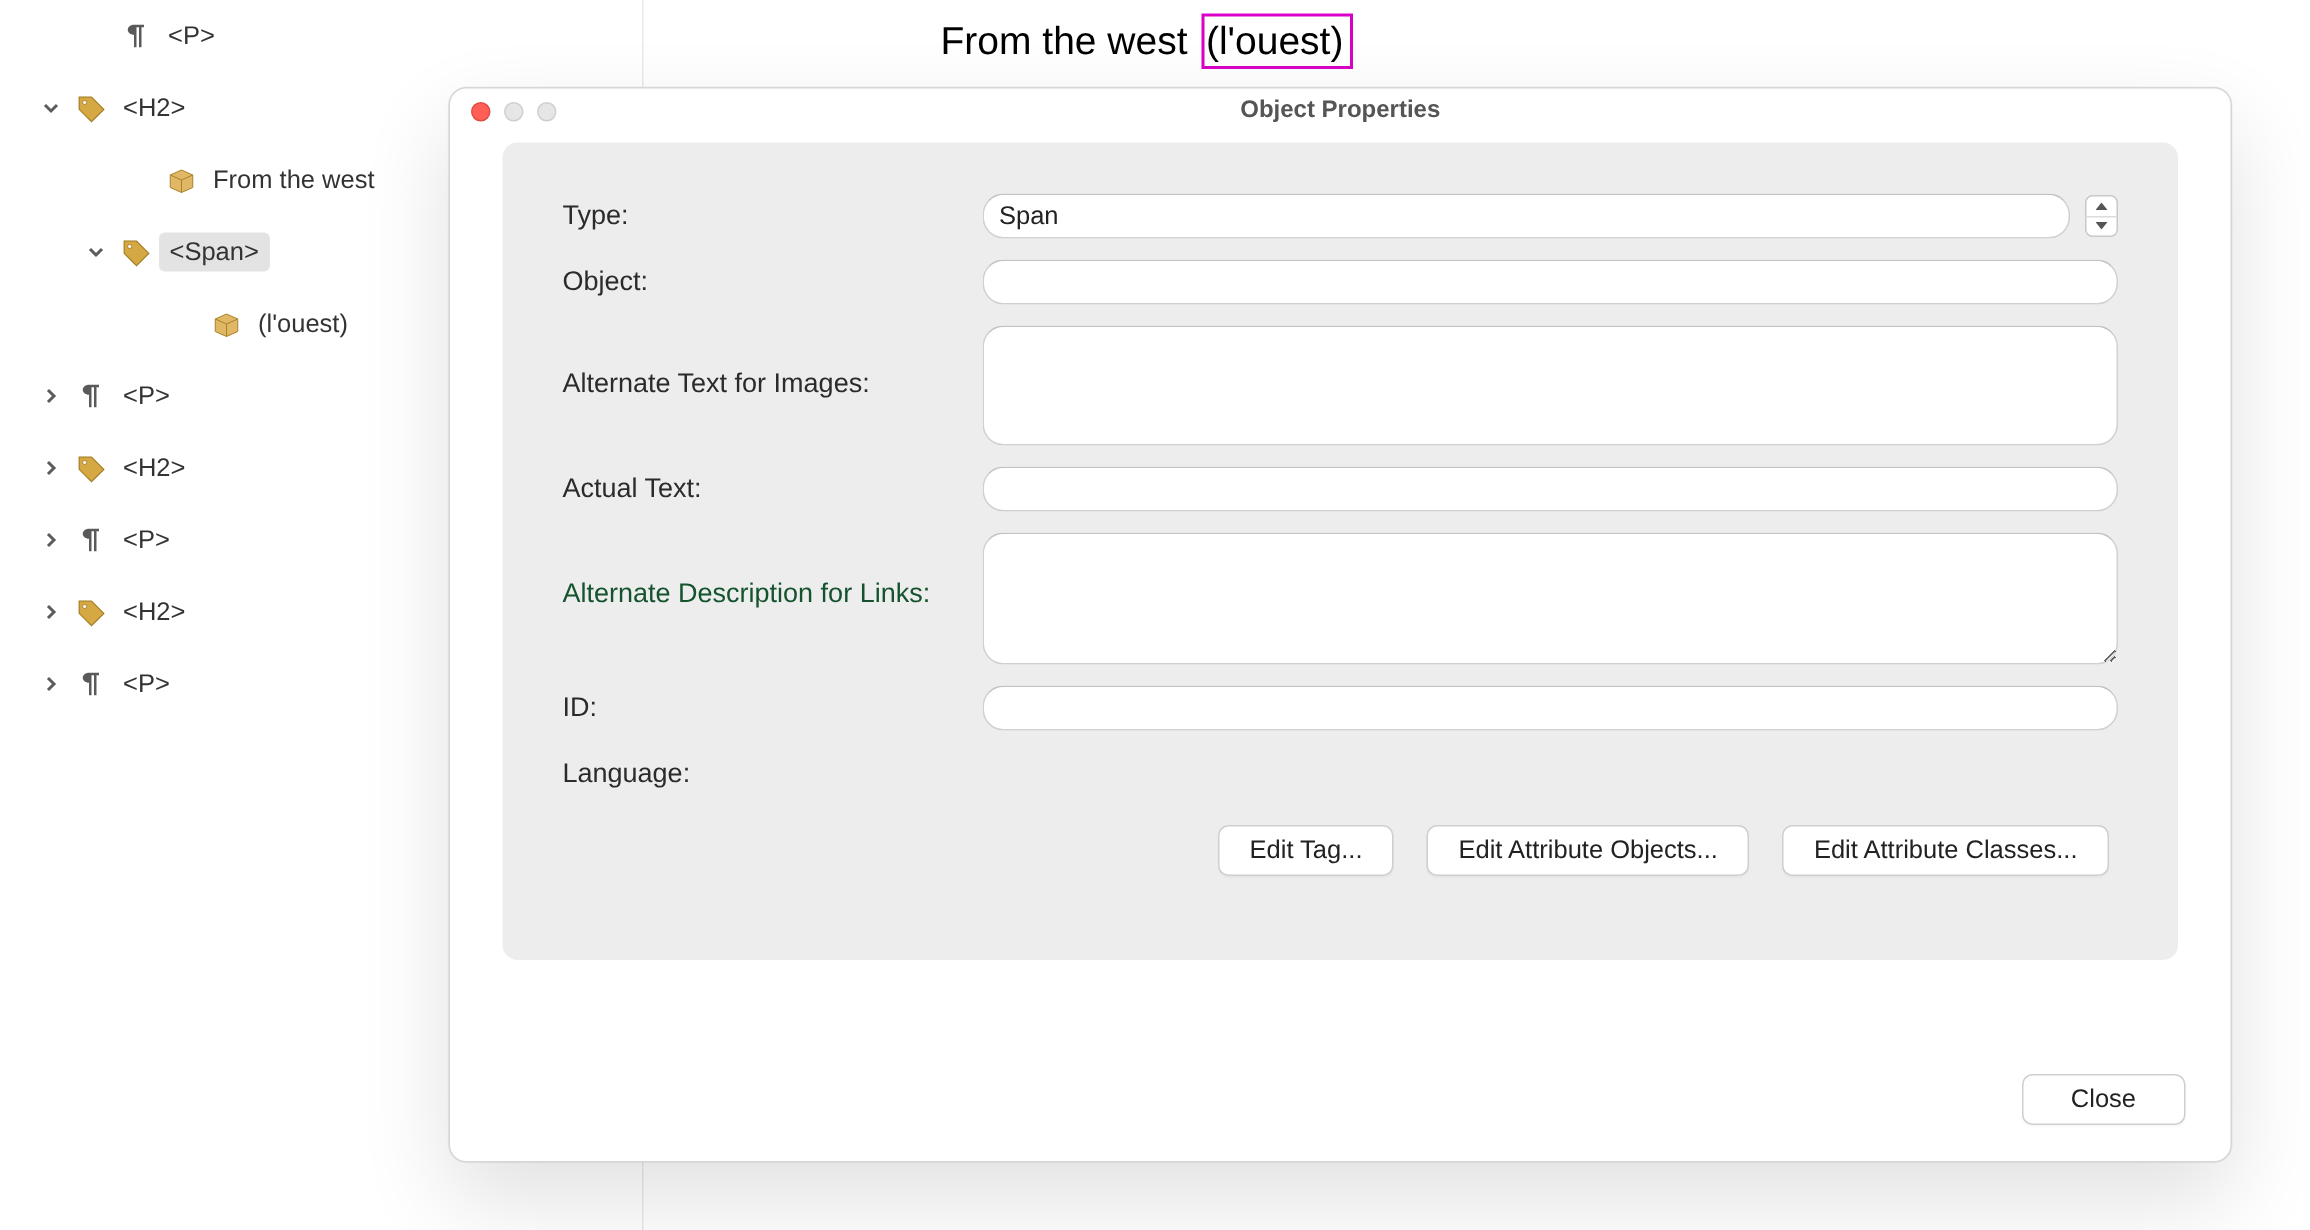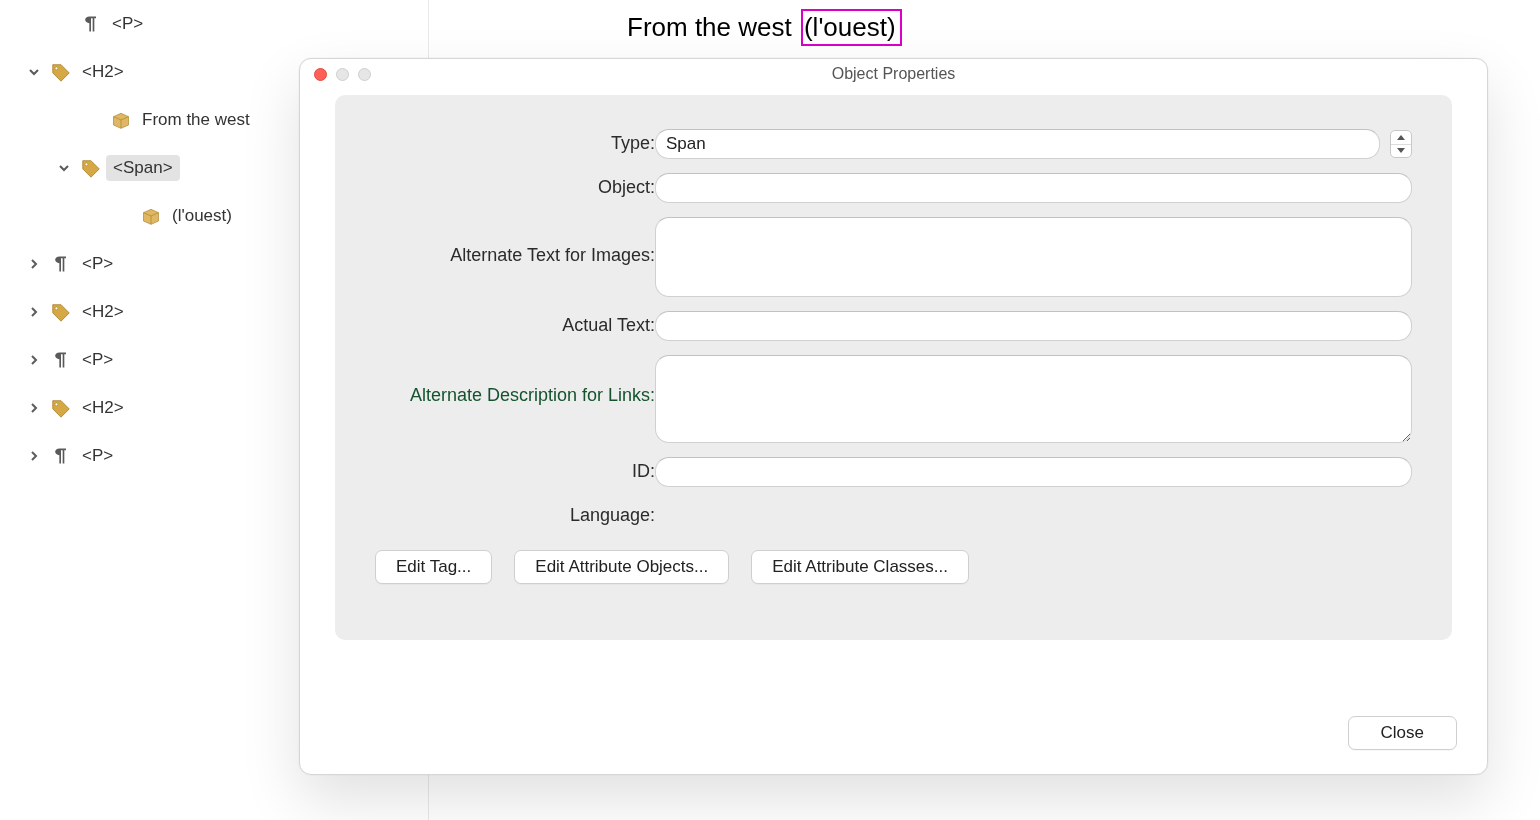--- a/index.html
+++ b/index.html
@@ -28,43 +28,43 @@
   .doc-heading { position:absolute; top:9px; left:198px; font-family:"Arial", sans-serif; font-size:26px; color:#000; }
   .doc-heading .box { border:2px solid #da00c8; padding:1px 4px 1px 1px; margin-left:2px; display:inline-block; }
 
   
   .dialog { position:absolute; top:58px; left:299px; width:1189px; height:717px; background:#fff; border:1px solid #d6d6d6; border-radius:12px; box-shadow:0 25px 60px rgba(0,0,0,.12),0 0 0 0.5px rgba(0,0,0,.04); display:flex; flex-direction:column; }
   .titlebar { height:30px; display:flex; align-items:center; justify-content:center; position:relative; }
   .traffic { position:absolute; left:14px; top:9px; display:flex; gap:9px; }
   .tl { width:13px; height:13px; border-radius:50%; }
   .tl.red { background:#ff5f57; border:0.5px solid #de4c42; }
   .tl.grey { background:#e6e6e6; border:0.5px solid #cfcfcf; }
-  .dialog-title { font-size:16px; color:#555; }
+  .dialog-title { font-size:16px; color:#555;font-weight:bold; }
 
   .seg-wrap { display:flex; justify-content:center; padding:32px 0 4px; }
   .seg { display:flex; background:#ececec; border-radius:8px; padding:3px; }
   .seg .seg-btn { font-size:17px; color:#222; padding:5px 18px; border-radius:7px; background:transparent; border:none; }
   .seg .seg-btn.active { background:#fff; box-shadow:0 0 0 3.5px #4a94ea, 0 1px 1px rgba(0,0,0,.1); }
 
   .form-panel { margin:6px 35px 0 35px; background:#ededed; border-radius:10px; padding:34px 40px 40px 40px; flex:none; height:545px; }
 
   .form-row { display:flex; align-items:flex-start; margin-bottom:14px; }
   .form-row.tall .fld-txt { height:80px; resize:none; }
   .form-row.tall2 .fld-txt { height:88px; }
-  .form-label { width:280px; text-align:right; font-size:18px; color:#2b2b2b; padding-top:4px; }
+  .form-label { width:280px; text-align:left; font-size:18px; color:#2b2b2b; padding-top:4px; }
   .form-label.disabled { color:#14532d; }
   .fld-wrap { flex:1; display:flex; align-items:center; }
   .fld-txt { flex:1; height:30px; background:#fff; border:1px solid #d0d0d0; border-top-color:#c2c2c2; border-radius:14px; padding:4px 10px; font-size:17px; color:#222; outline:none; font-family:inherit; }
   textarea.fld-txt { padding-top:6px; }
   .stepper { width:22px; height:28px; margin-left:10px; background:#fff; border:1px solid #c8c8c8; border-radius:5px; display:flex; flex-direction:column; overflow:hidden; }
   .stepper div { flex:1; display:flex; align-items:center; justify-content:center; }
   .stepper div:first-child { border-bottom:1px solid #dcdcdc; }
   .stepper svg { width:8px; height:5px; fill:#555; }
 
-  .btn-row { display:flex; gap:22px; margin-top:24px; padding-right:6px; }
+  .btn-row { display:flex; justify-content:flex-end; gap:22px; margin-top:24px; padding-right:6px; }
   .mac-btn { background:#fff; border:1px solid #cfcfcf; border-radius:7px; font-size:17px; color:#222; padding:6px 20px; box-shadow:0 1px 1px rgba(0,0,0,.03); }
 
   .close-wrap { position:absolute; right:30px; bottom:24px; }
 
 </style>
 </head>
 <body>
 
 <div class="stage">
 

